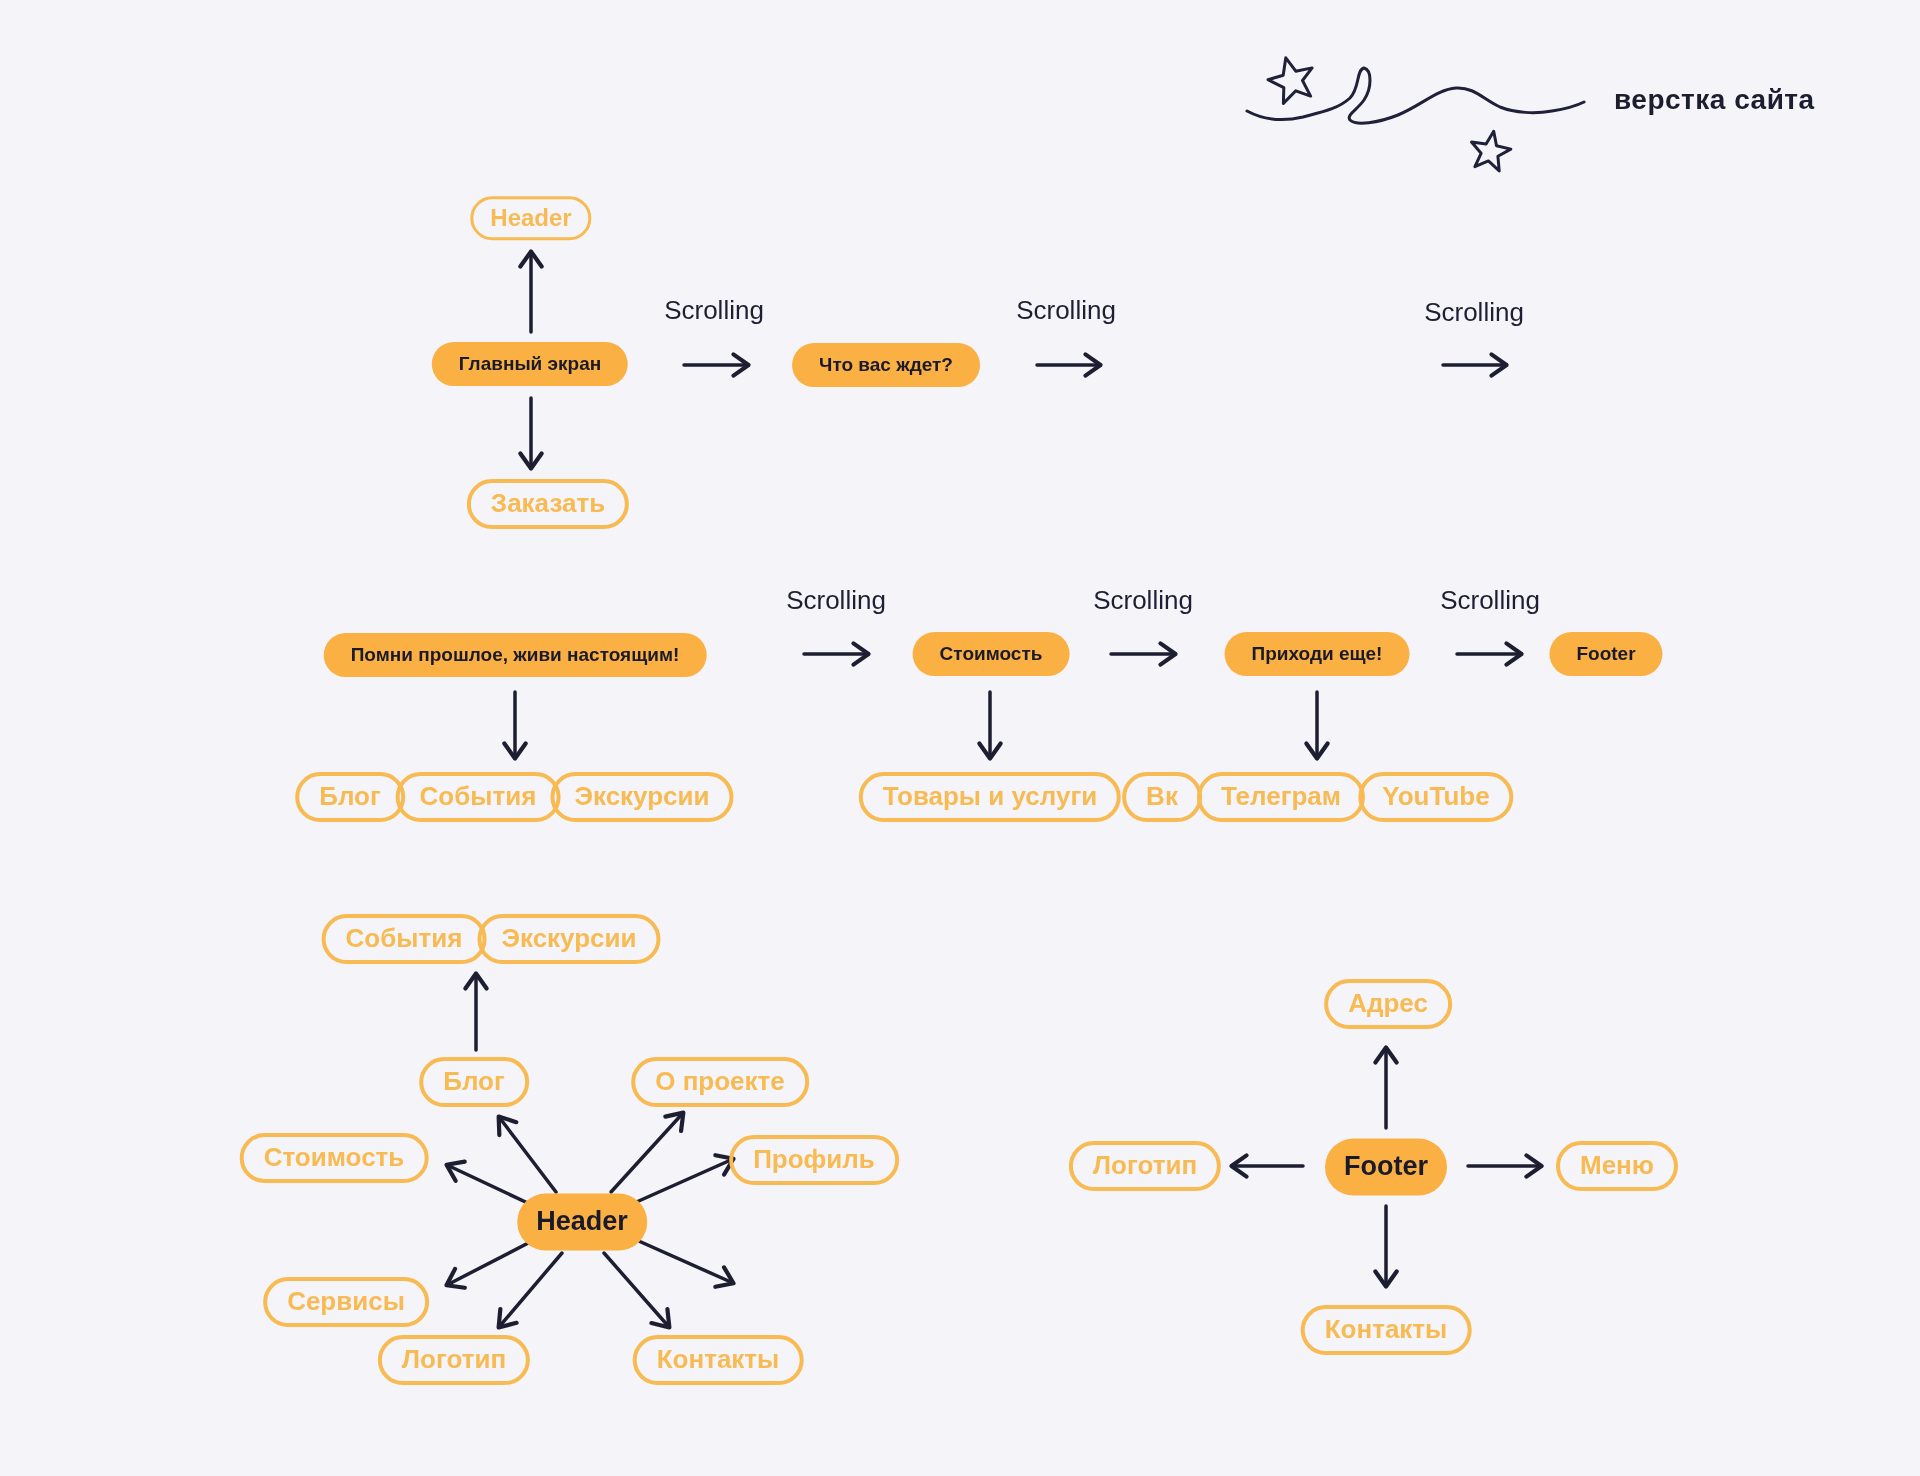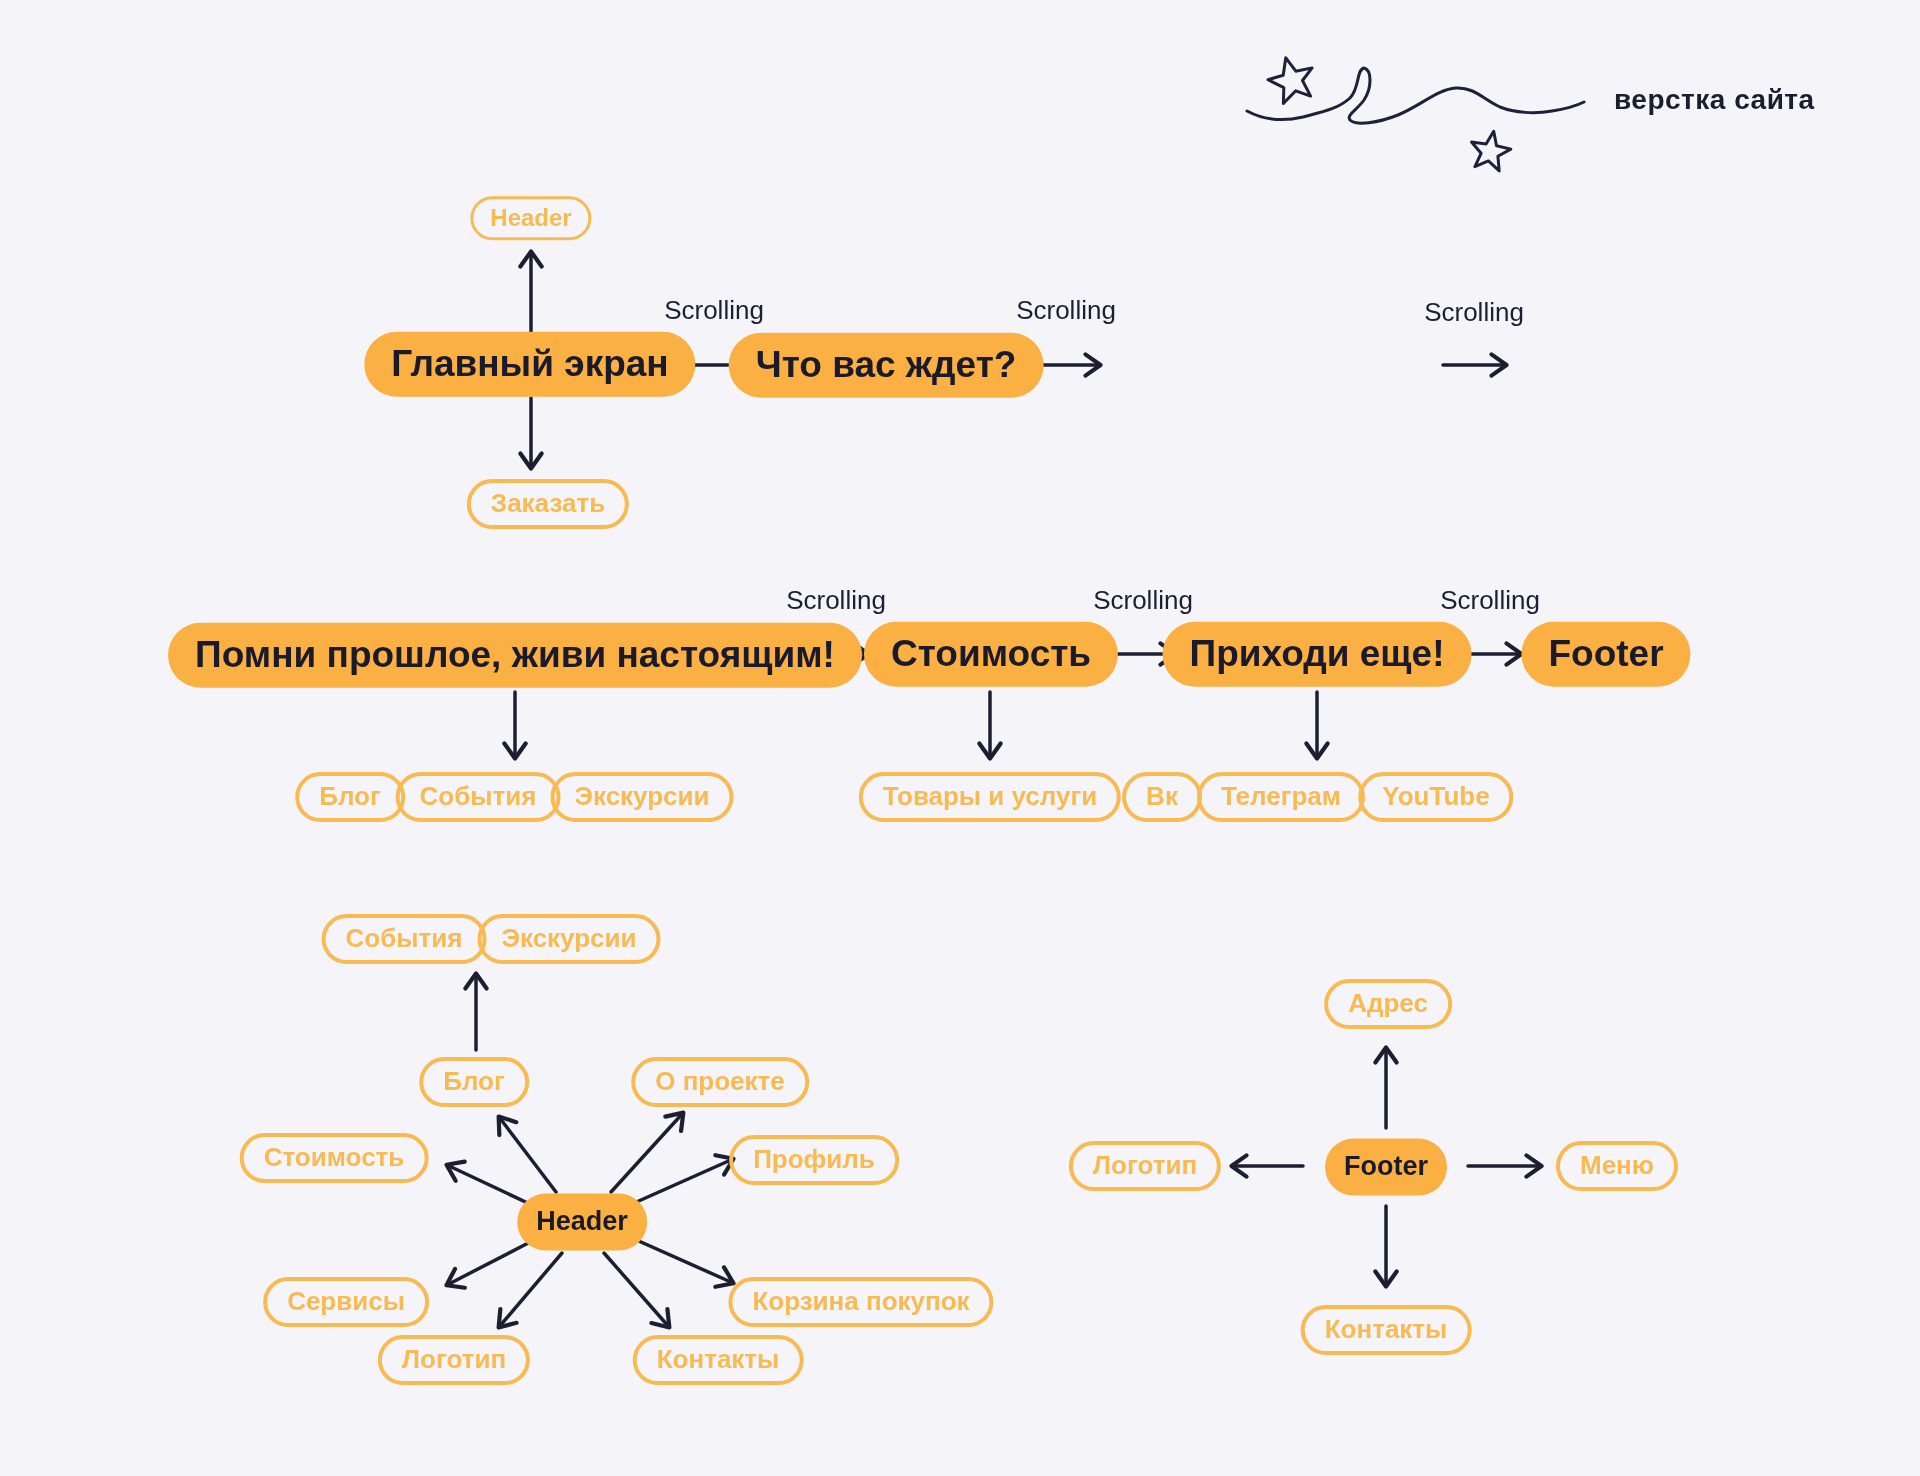--- a/index.html
+++ b/index.html
@@ -24,21 +24,21 @@
     position:absolute;left:1614px;top:84px;
     font-size:28px;font-weight:700;letter-spacing:.5px;color:#1d1d30;
     white-space:nowrap;
   }
   .pill,.pillo,.scr{
     position:absolute;transform:translate(-50%,-50%);
     white-space:nowrap;line-height:1.15;
   }
   .pill{
     background:var(--accent);color:var(--ink);
-    font-size:37px;font-weight:700;
+    font-size:19px;font-weight:700;
     padding:11px 27px;border-radius:34px;
   }
   .pill.hub{font-size:27px;padding:13px 19px;}
   .pillo{
     background:transparent;color:var(--accent-o);
     border:4px solid var(--accent-o);
     font-size:26px;font-weight:700;
     padding:6px 20px;border-radius:32px;
   }
   .pillo.sm{font-size:24px;border-width:3.5px;padding:5px 17px;}
@@ -135,21 +135,20 @@
   <div class="pillo" style="left:1436px;top:797px">YouTube</div>
 
   <div class="pillo" style="left:404px;top:939px">События</div>
   <div class="pillo" style="left:569px;top:939px">Экскурсии</div>
   <div class="pillo" style="left:474px;top:1082px">Блог</div>
   <div class="pillo" style="left:720px;top:1082px">О проекте</div>
   <div class="pillo" style="left:334px;top:1158px">Стоимость</div>
   <div class="pillo" style="left:814px;top:1160px">Профиль</div>
   <div class="pill hub" style="left:582px;top:1222px">Header</div>
   <div class="pillo" style="left:346px;top:1302px">Сервисы</div>
-  <div class="pillo" style="left:861px;top:1302px">Корзина покупок</div>
   <div class="pillo" style="left:454px;top:1360px">Логотип</div>
   <div class="pillo" style="left:718px;top:1360px">Контакты</div>
 
   <div class="pillo" style="left:1388px;top:1004px">Адрес</div>
   <div class="pillo" style="left:1145px;top:1166px">Логотип</div>
   <div class="pill hub" style="left:1386px;top:1167px">Footer</div>
   <div class="pillo" style="left:1617px;top:1166px">Меню</div>
   <div class="pillo" style="left:1386px;top:1330px">Контакты</div>
 
 </div>

